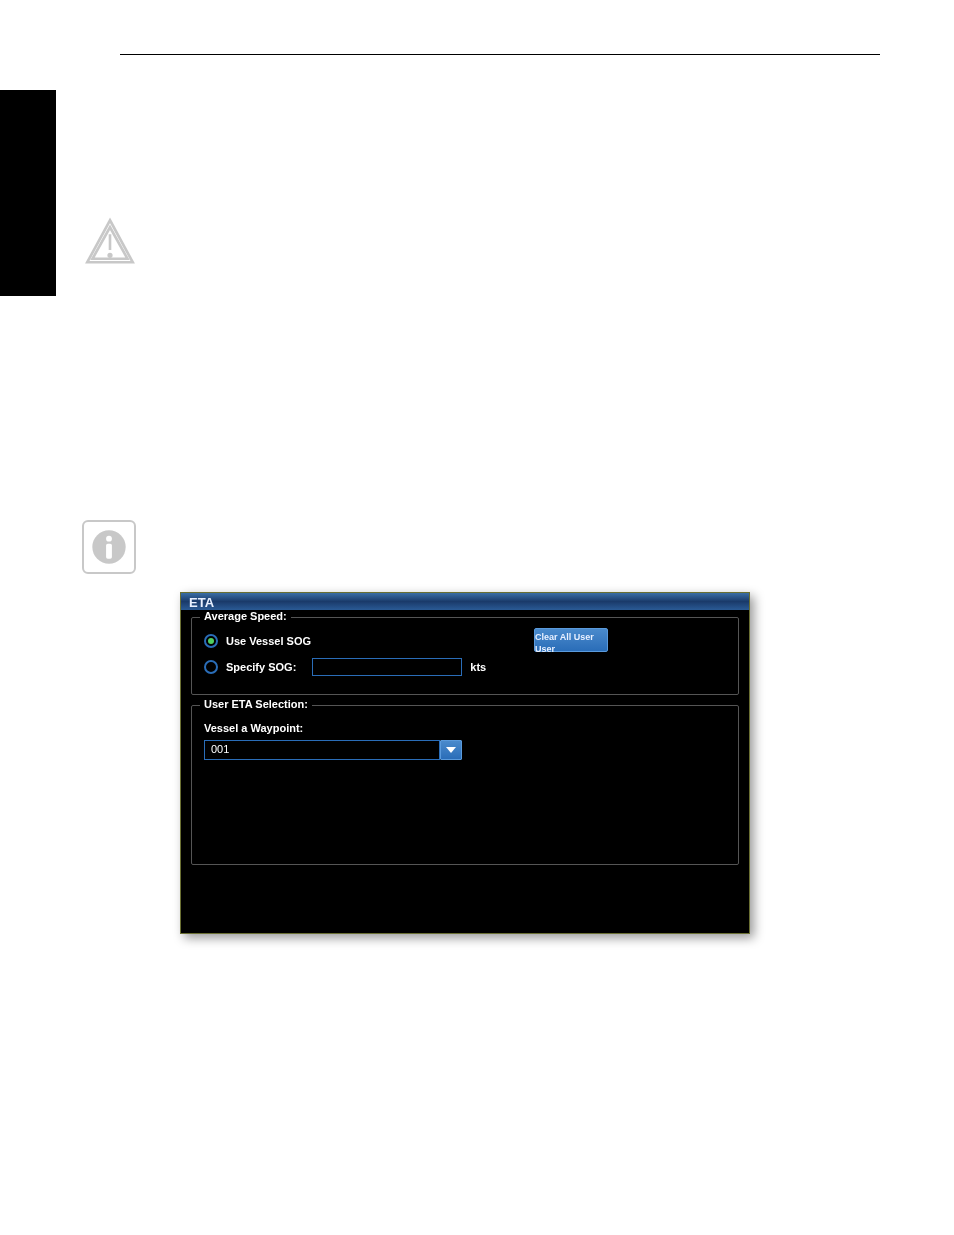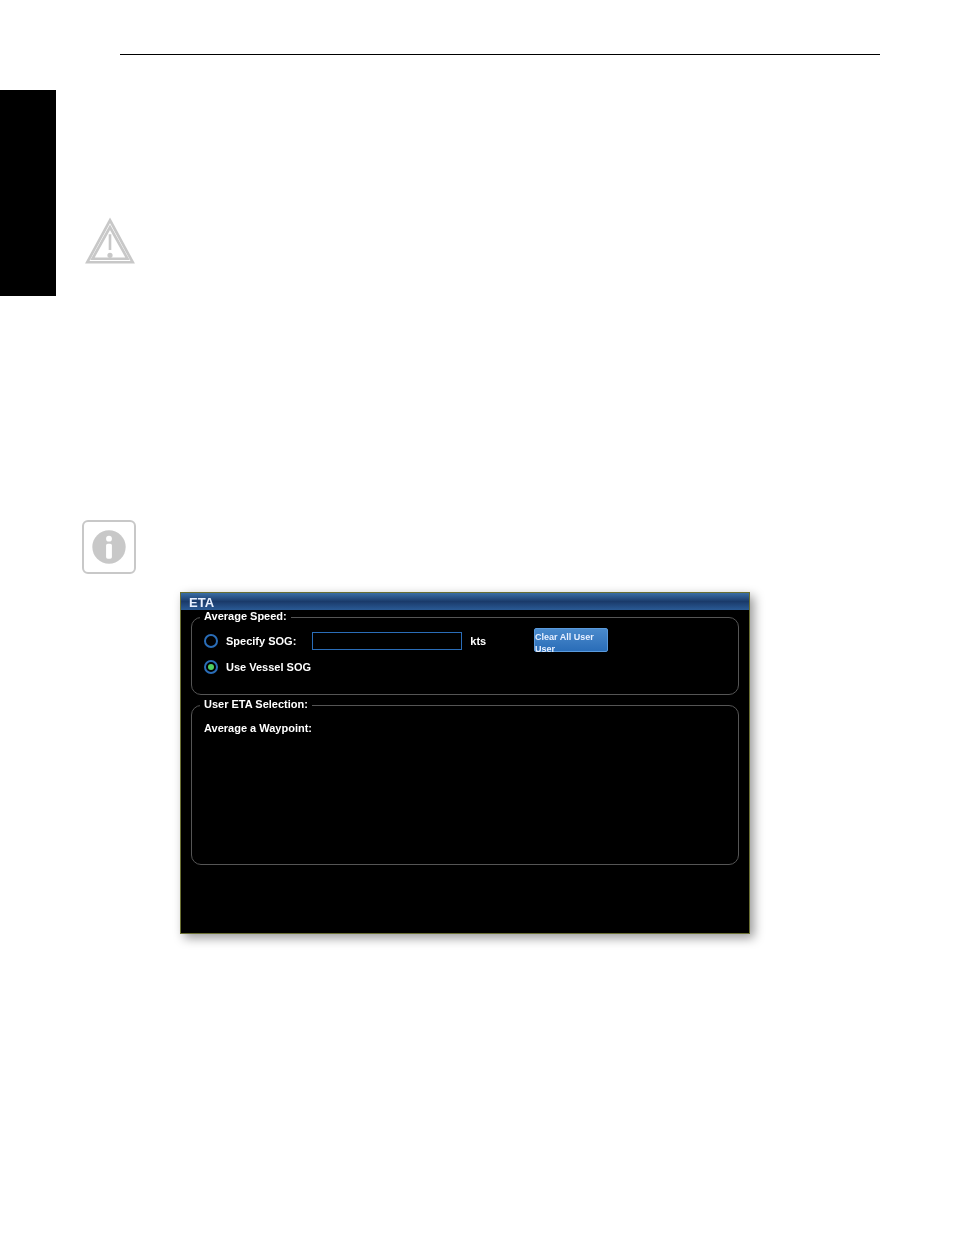--- a/index.html
+++ b/index.html
@@ -70,21 +70,21 @@
     padding: 2px 8px;
     border-bottom: 1px solid #000;
   }
   
   .dialog-body {
     padding: 6px 10px 10px 10px;
   }
   
   .fieldset {
     border: 1px solid #555;
-    border-radius: 10px;
+    border-radius: 2px;
     padding: 10px 12px 12px 12px;
     margin-bottom: 10px;
     position: relative;
   }
   .fieldset-legend {
     position: absolute;
     top: -8px;
     left: 8px;
     background: #000;
     padding: 0 4px;
@@ -223,42 +223,52 @@
 <div class="dialog">
   <div class="dialog-titlebar">
     <span>ETA</span>
   </div>
   <div class="dialog-body">
 
     <div class="fieldset fs-avg">
       <div class="fieldset-legend">Average Speed:</div>
 
       <div class="radio-row">
+        <div class="radio">
+          <div class="radio-dot"></div>
+        </div>
+        <span class="radio-label">Use Vessel SOG</span>
+      </div>
+
+      <div class="radio-row">
         <div class="radio"></div>
         <span class="radio-label">Specify SOG:</span>
         <input class="sog-input" value="" style="">
         <span class="sog-unit">kts</span>
       </div>
 
-      <div class="radio-row">
-        <div class="radio">
-          <div class="radio-dot"></div>
-        </div>
-        <span class="radio-label">Use Vessel SOG</span>
-      </div>
-
       <div class="clear-btn">
         <div>Clear All User</div>
         <div>User</div>
       </div>
     </div>
 
     <div class="fieldset fs-user">
       <div class="fieldset-legend">User ETA Selection:</div>
 
 
-      <div class="field-label">Average a Waypoint:</div>
-
+      <div class="field-label">Vessel a Waypoint:</div>
+
+      <div class="dropdown-wrap">
+        <div class="dropdown-field">
+          <span>001</span>
+        </div>
+        <div class="dropdown-btn">
+          <svg viewBox="0 0 12 10">
+            <path d="M1 2 L6 8 L11 2 Z" fill="#fff"></path>
+          </svg>
+        </div>
+      </div>
 
     </div>
 
   </div>
 </div>
 
 </body></html>

